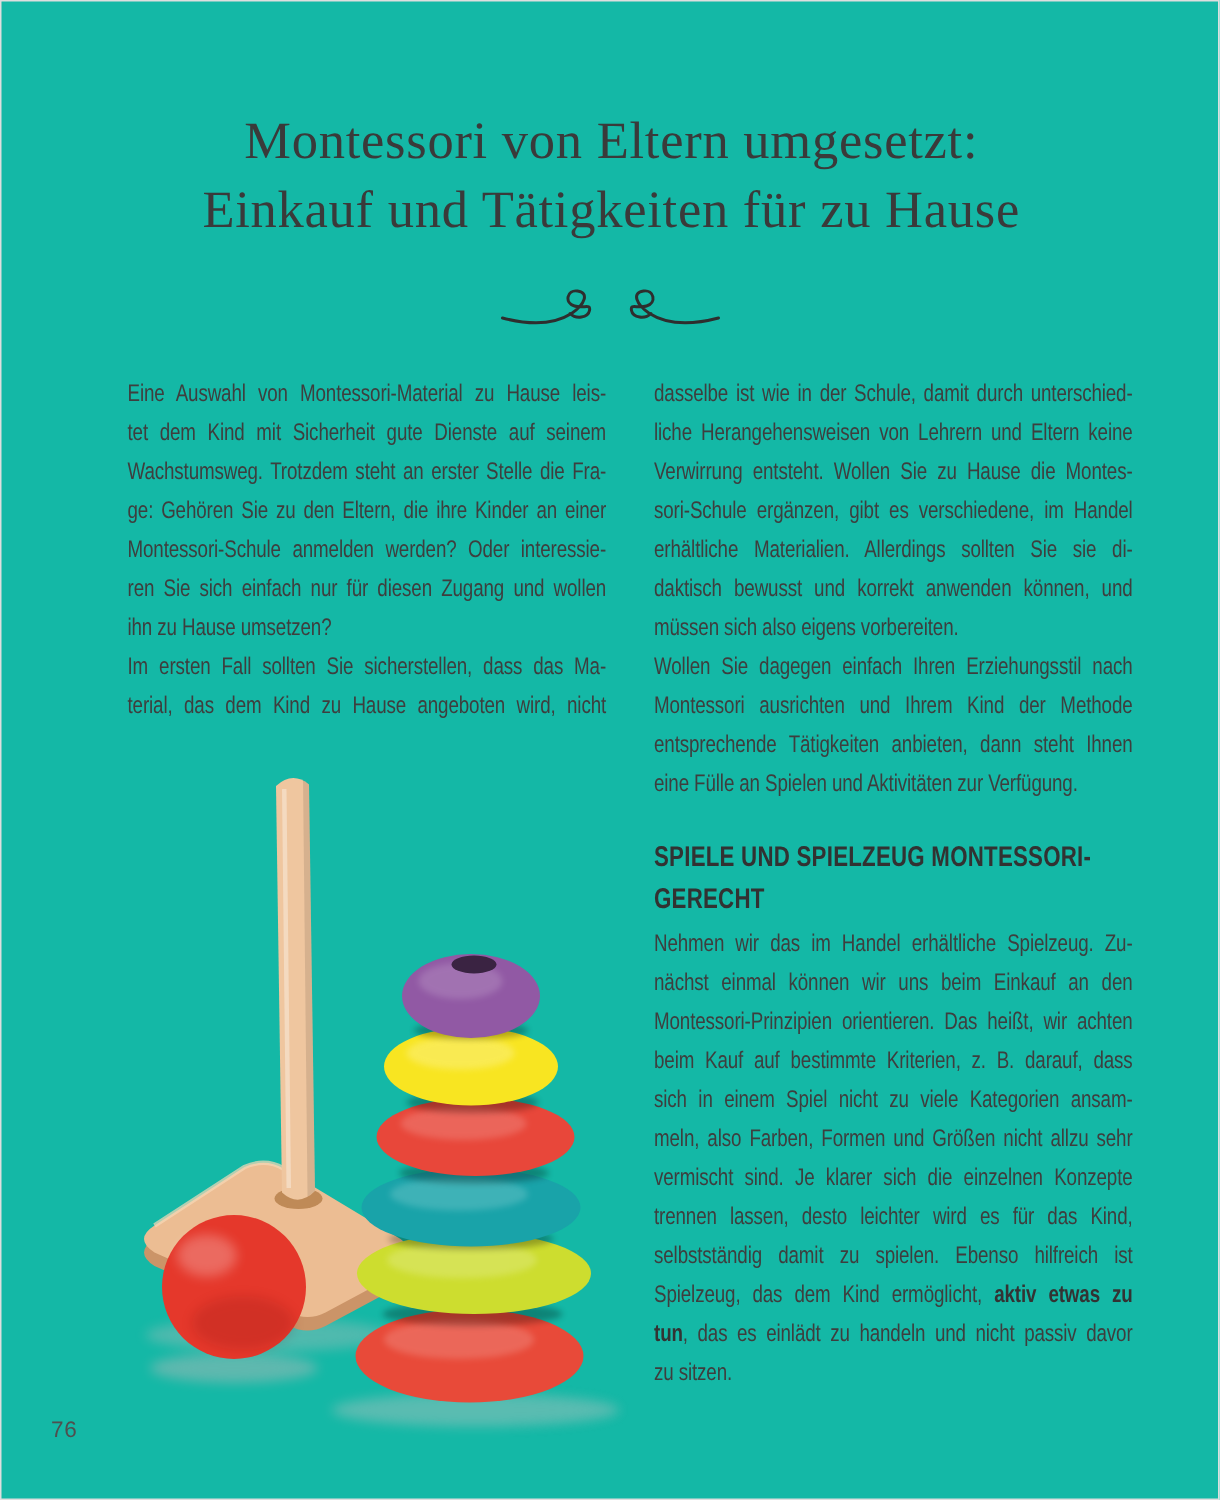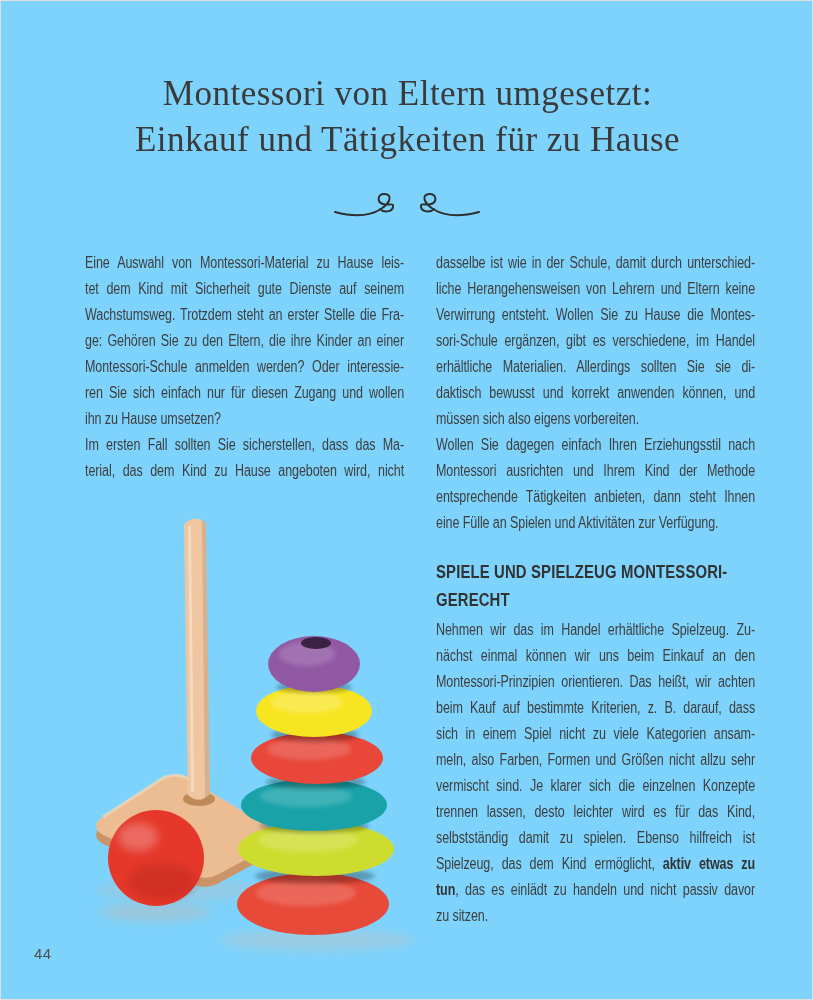--- a/index.html
+++ b/index.html
@@ -1,19 +1,19 @@
 <!DOCTYPE html>
 <html><head>
 <meta charset="utf-8">
 <style>
   html,body{margin:0;padding:0;background:#ffffff;}
   .page{
     position:relative;
     width:813px;height:1000px;
-    background:#7dd3fc;
+    background:#14b8a6;
     box-sizing:border-box;
     border:1px solid #dedede;
     overflow:hidden;
     font-family:"Liberation Sans",sans-serif;
   }
   .title{
     position:absolute;top:70px;left:0;width:813px;
     text-align:center;
     font-family:"Liberation Serif",serif;
     font-weight:400;
@@ -168,14 +168,14 @@
 
     <ellipse cx="255" cy="207" rx="58" ry="26" fill="#f8e521"></ellipse>
     <ellipse cx="248" cy="198" rx="36" ry="11" fill="#ffffff" opacity="0.22" filter="url(#blur2)"></ellipse>
     <ellipse cx="255" cy="183" rx="38" ry="6" fill="#000000" opacity="0.28" filter="url(#blur2)"></ellipse>
 
     <ellipse cx="255" cy="160" rx="46" ry="28" fill="#9159a4"></ellipse>
     <ellipse cx="248" cy="150" rx="28" ry="12" fill="#ffffff" opacity="0.15" filter="url(#blur2)"></ellipse>
     <ellipse cx="257" cy="139" rx="15" ry="6" fill="#3a2342"></ellipse>
   </svg>
 
-  <div class="page-number">44</div>
+  <div class="page-number">76</div>
 </div>
 
 </body></html>

